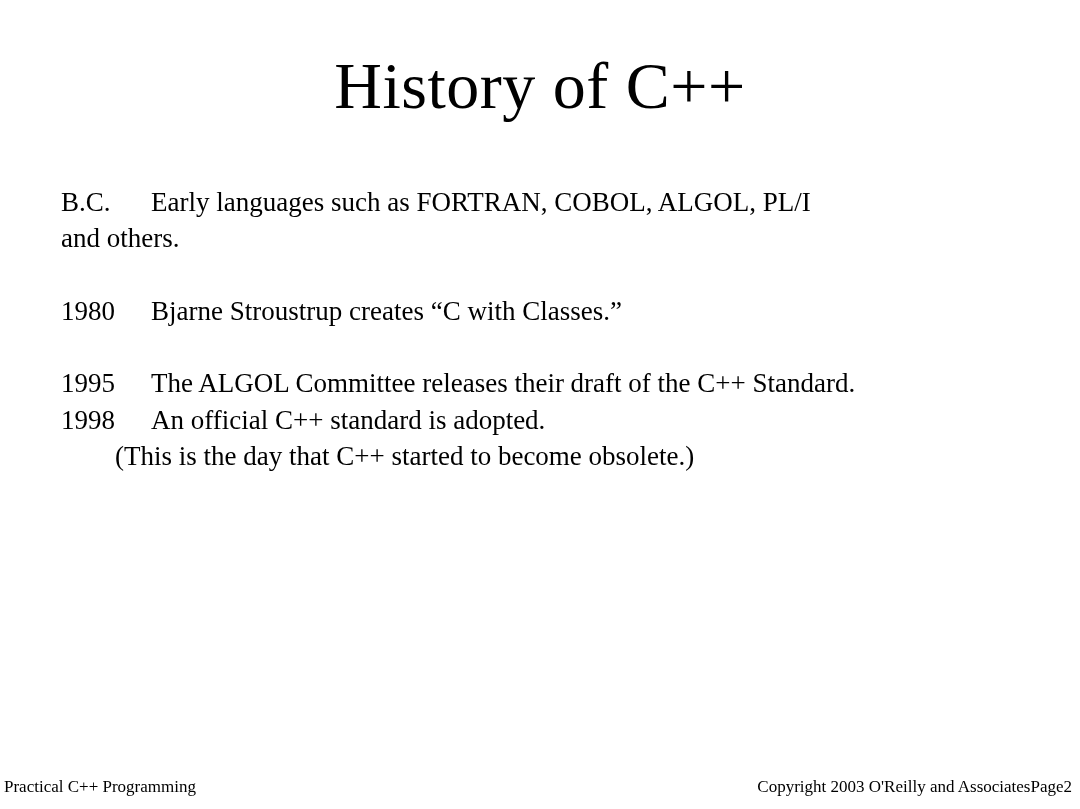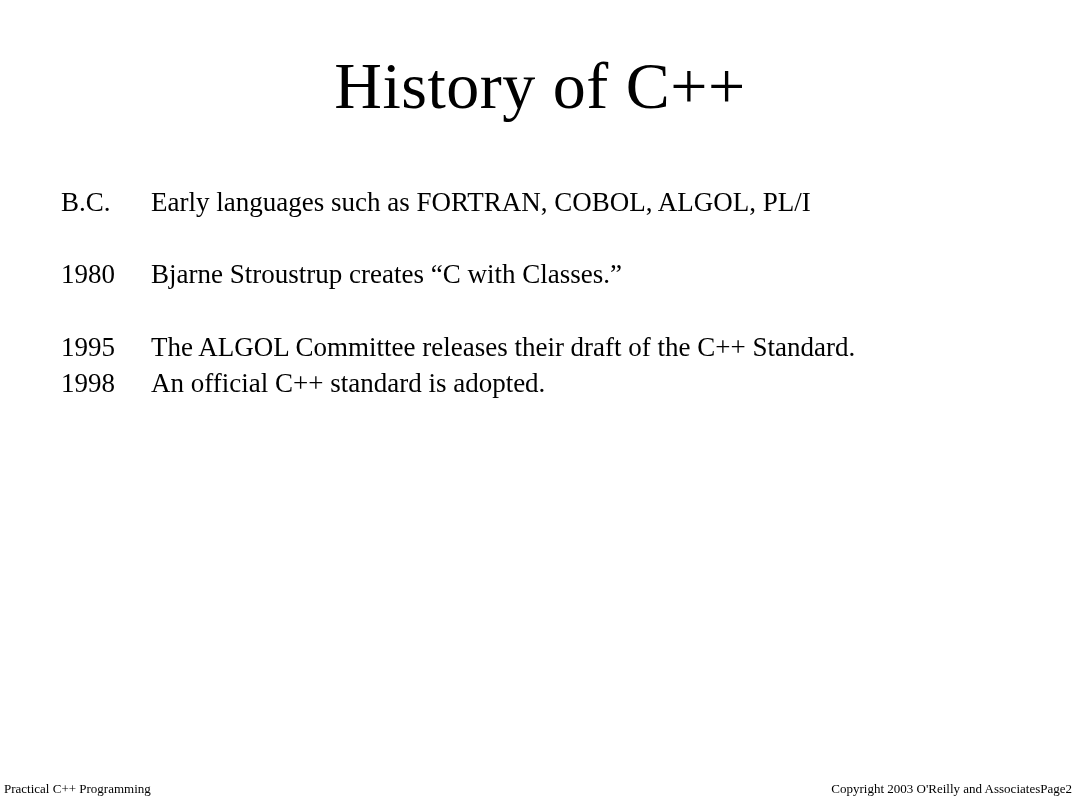--- a/index.html
+++ b/index.html
@@ -53,21 +53,21 @@
       padding-left: 54px;
     }
     .footer {
       position: absolute;
       bottom: 12px;
       left: 0;
       width: 100%;
       display: flex;
       justify-content: space-between;
       padding: 0 8px 0 4px;
-      font-size: 13px;
+      font-size: 17px;
     }
     .footer-left {
       text-align: left;
     }
     .footer-center {
       text-align: right;
       flex: 1;
     }
     .footer-right {
       text-align: center;
@@ -76,33 +76,35 @@
 </head>
 <body>
 
 <div class="slide">
   <h1 class="title">History of C++</h1>
 
   <div class="content">
 
     <div class="entry">
       <span class="entry-line"><span class="year-label">B.C.</span><span>Early languages such as FORTRAN, COBOL, ALGOL, PL/I</span></span>
+      <span class="entry-line">and others.</span>
     </div>
 
 
     <div class="entry">
       <span class="entry-line"><span class="year-label">1980</span><span>Bjarne Stroustrup  creates “C with Classes.”</span></span>
     </div>
 
     <div class="entry tight">
       <span class="entry-line"><span class="year-label">1995</span><span>The ALGOL Committee releases their draft of the C++ Standard.</span></span>
     </div>
 
     <div class="entry">
       <span class="entry-line"><span class="year-label">1998</span><span>An official C++ standard is adopted.</span></span>
+      <span class="entry-line note-line">(This is the day that C++ started to become obsolete.)</span>
     </div>
 
   </div>
 
   <div class="footer">
     <div class="footer-left">Practical C++ Programming</div>
     <div class="footer-center">Copyright 2003 O'Reilly and Associates</div>
     <div class="footer-right">Page2</div>
   </div>
 </div>

